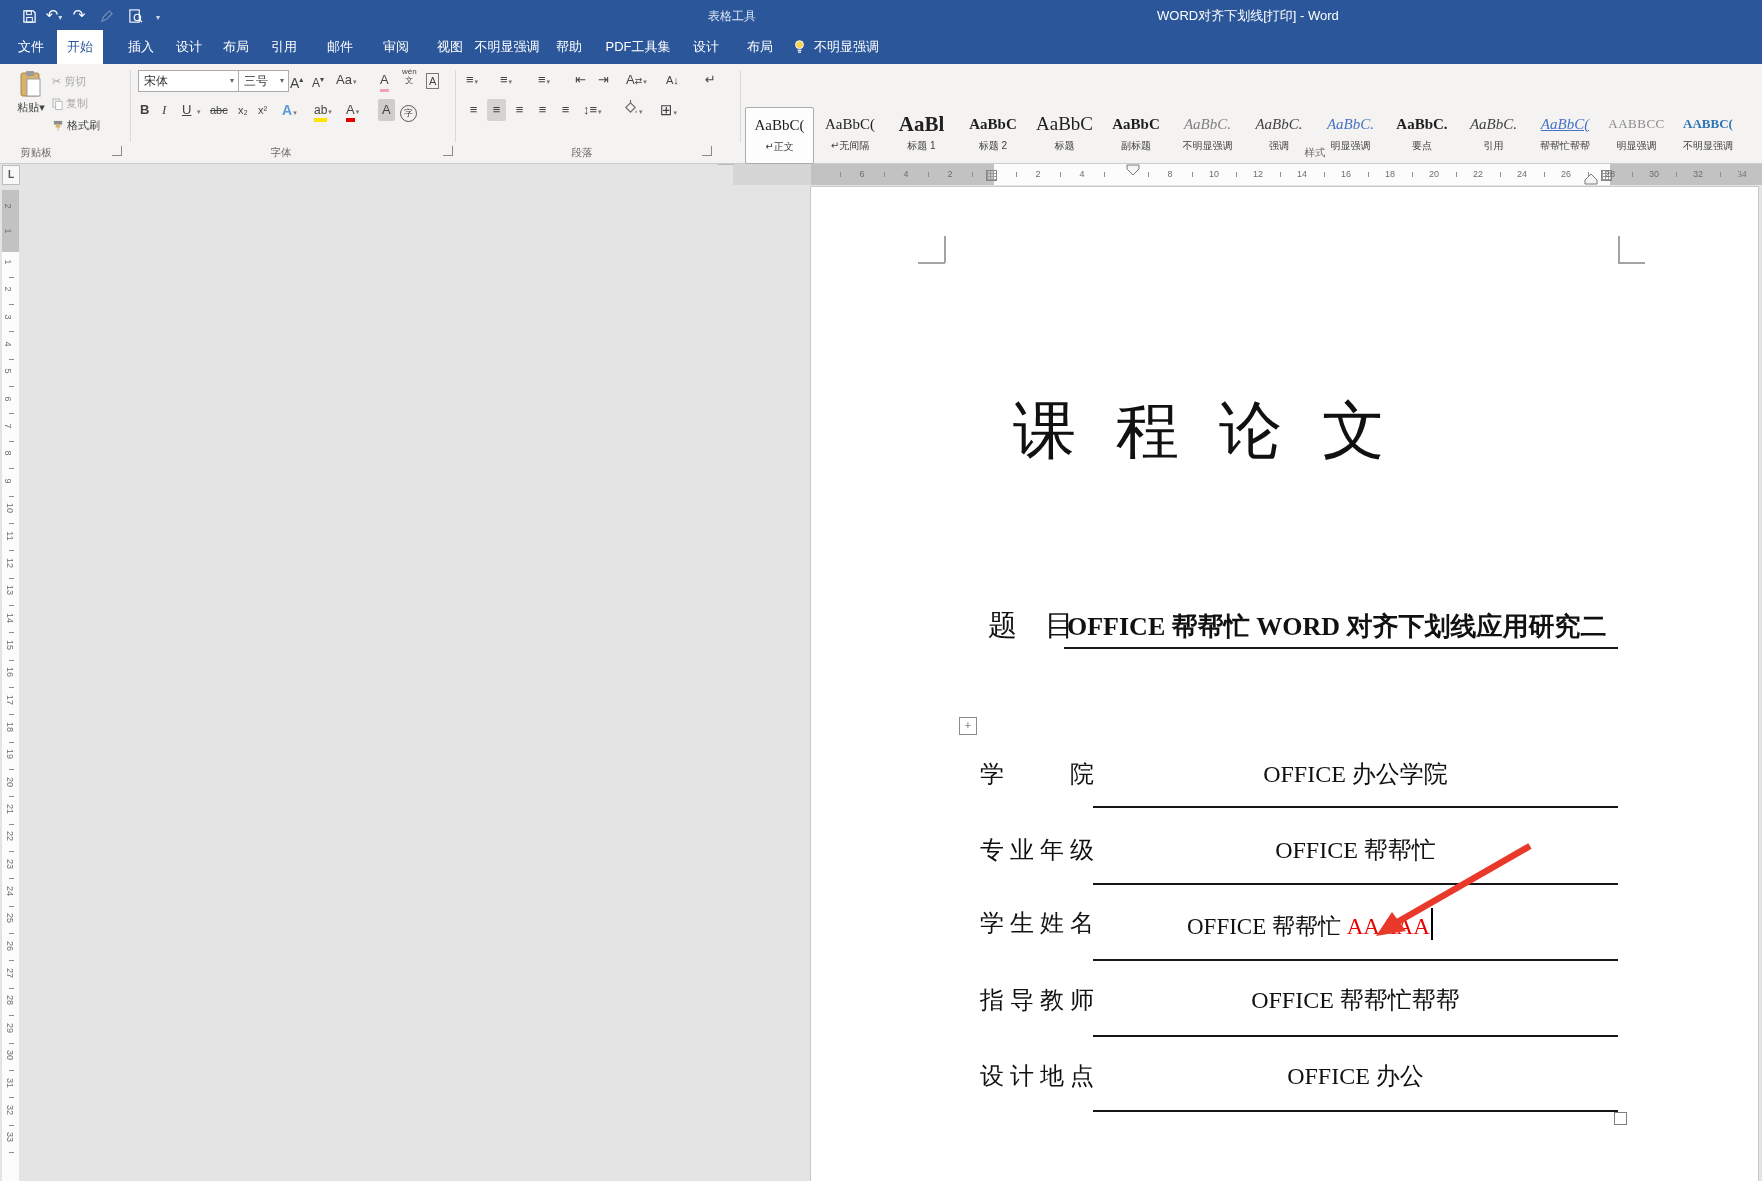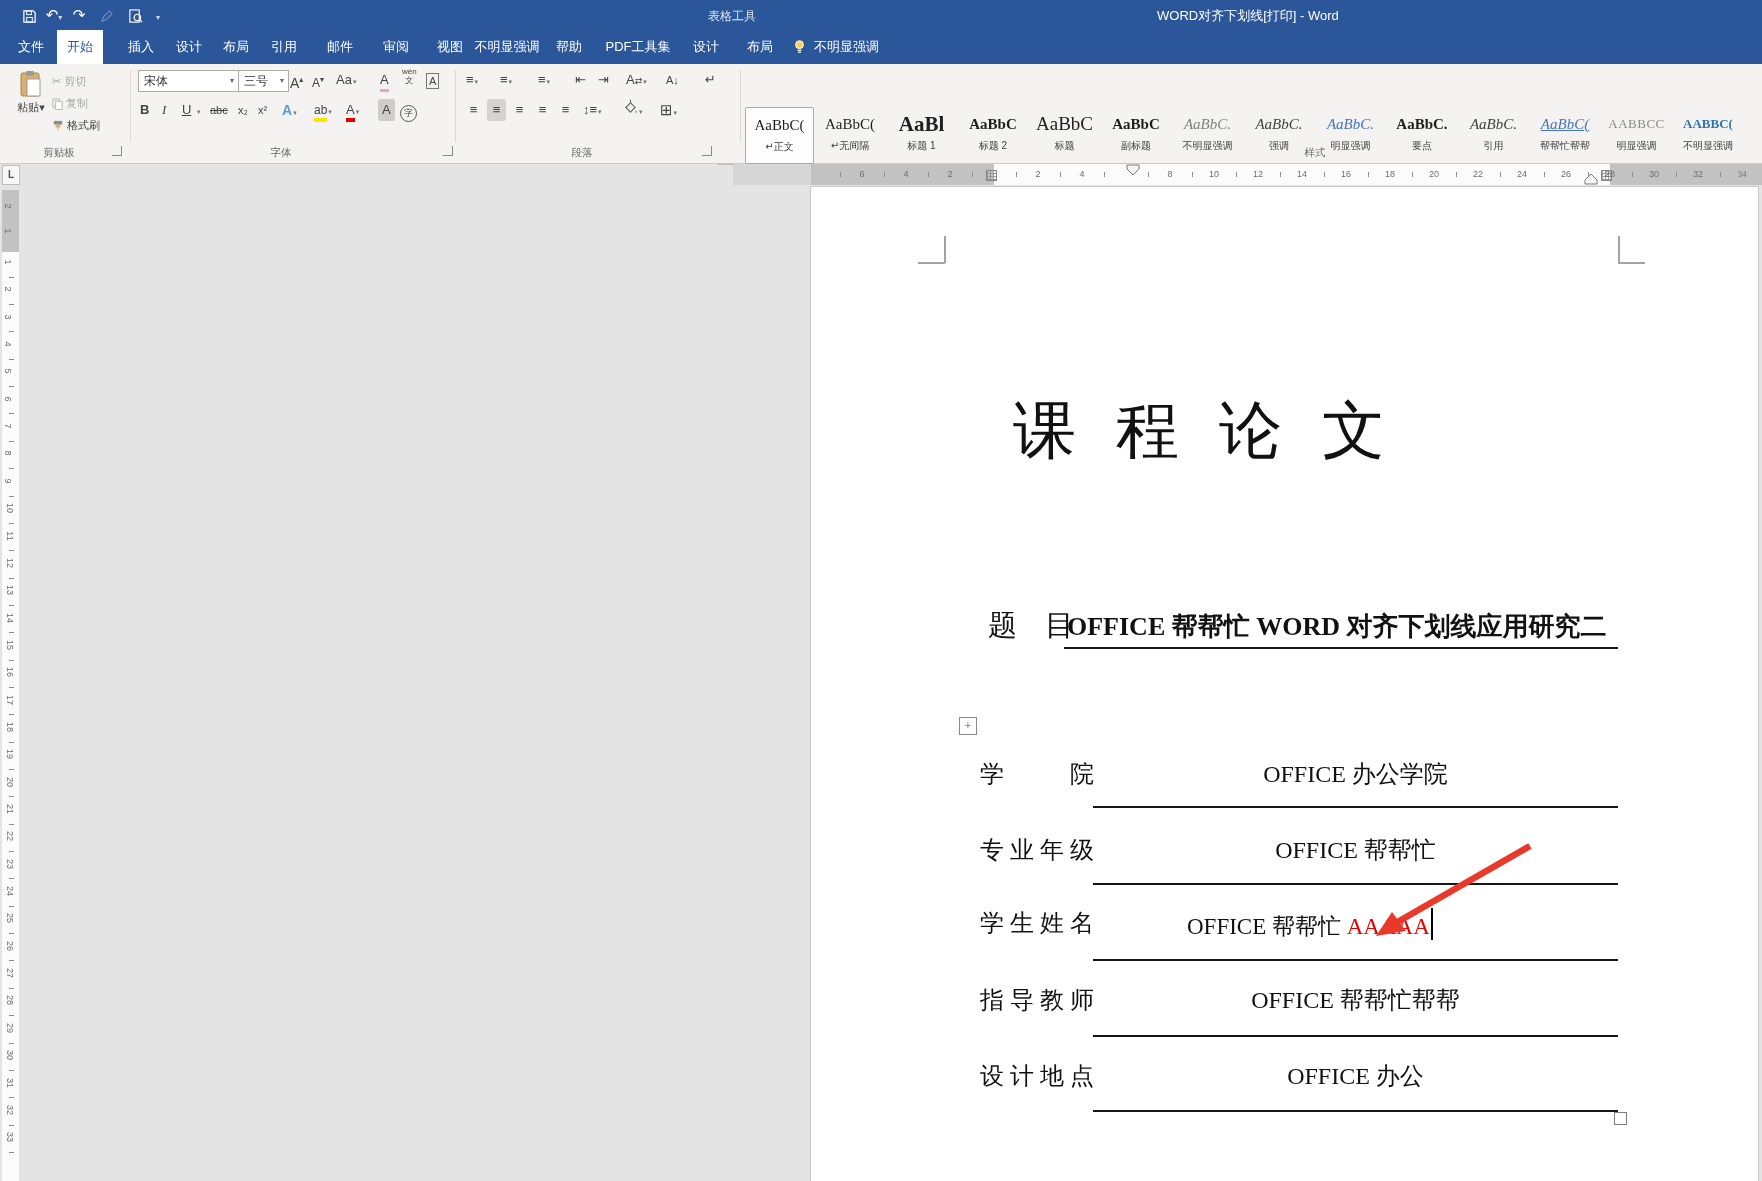--- a/index.html
+++ b/index.html
@@ -293,21 +293,21 @@
       <div class="style-card k-intense-ref" style="left: 1674.5px;">
         <span class="st-prev">AABBC(</span>
         <span class="st-lbl">不明显强调</span>
       </div>
       <div class="style-card k-partial" style="left: 1746px;">
         <span class="st-prev">A</span>
         <span class="st-lbl"></span>
       </div>
     </div>
 
-  <div class="grp-label" style="left:59px;">剪贴板</div>
+  <div class="grp-label" style="left:36px;">剪贴板</div>
   <div class="grp-label" style="left:281px;">字体</div>
   <div class="grp-label" style="left:582px;">段落</div>
   <div class="grp-label" style="left:1315px;">样式</div>
   <div class="launcher" style="left:112px;"></div>
   <div class="launcher" style="left:443px;"></div>
   <div class="launcher" style="left:702px;"></div>
 </div>
 
 <div class="origin-box">
     <i></i>

